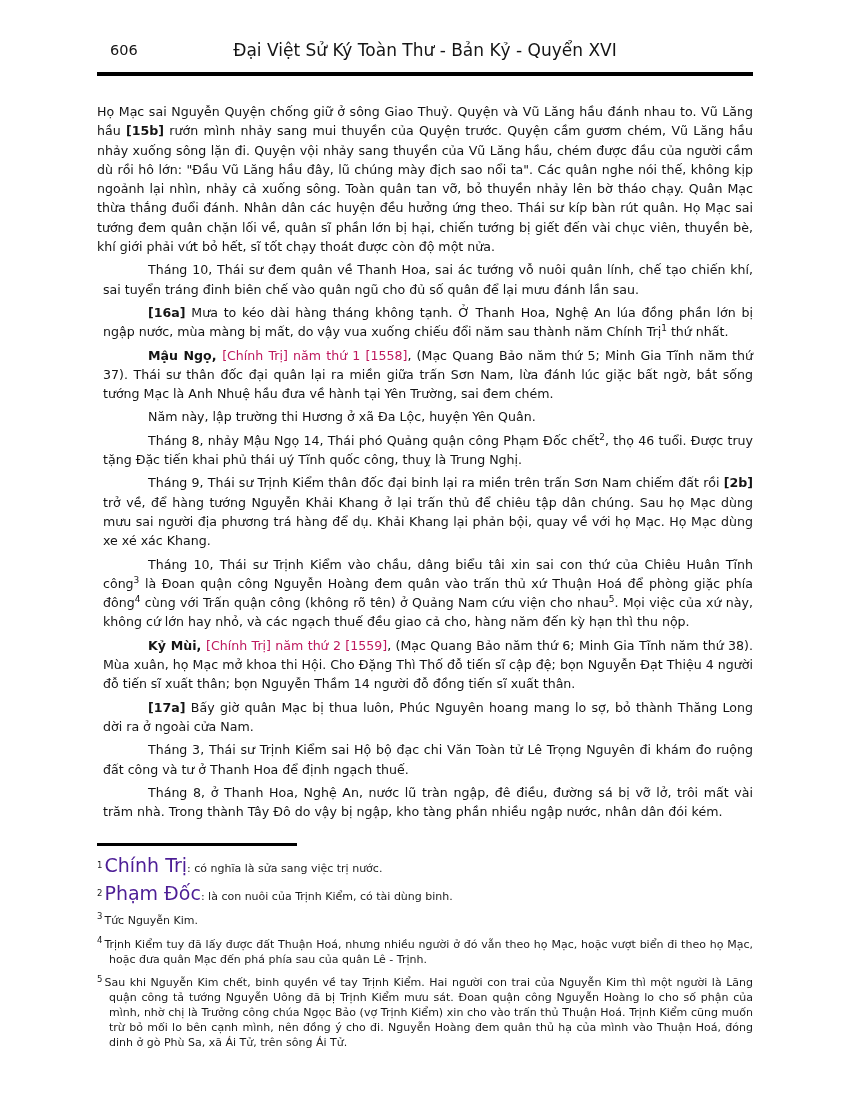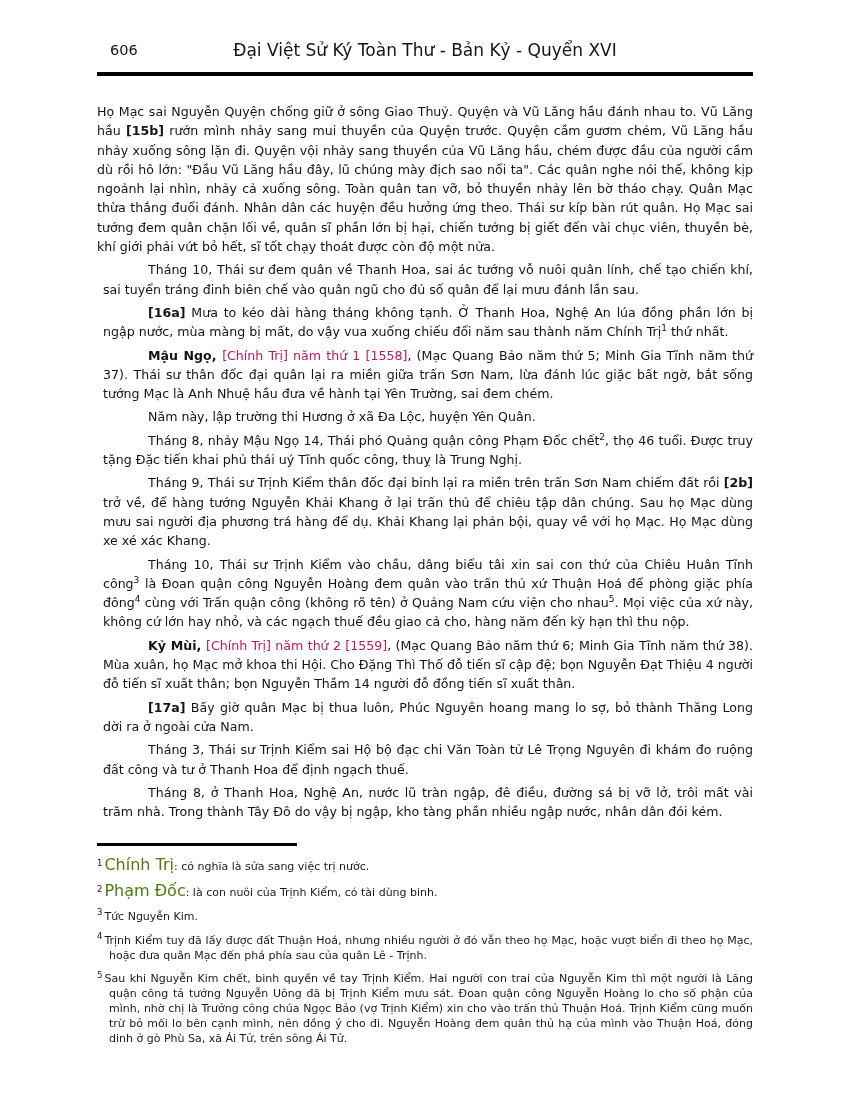--- a/index.html
+++ b/index.html
@@ -28,21 +28,21 @@
   .p{margin:0 0 4px 0;text-align:justify;}
   .p.indent{text-indent:45px;margin-left:6px;}
   .b{font-weight:bold;}
   .gray{color:#be185d;}
   sup.ref{font-size:9px;line-height:0;vertical-align:super;}
   
   .fnsep{width:200px;height:3px;background:#000;margin-top:22px;}
   .footnotes{margin-top:12px;font-size:11px;line-height:14.8px;color:#1a1a1a;}
   .fn{margin:0 0 9px 0;padding-left:12px;text-indent:-12px;text-align:justify;}
   .fn sup.fnm{font-size:8.5px;vertical-align:super;line-height:0;margin-right:2px;}
-  .fn .term{color:#4d7c0f;font-size:16px;}
+  .fn .term{color:#4c1d95;font-size:19px;}
 </style>
 </head>
 <body>
 
 <div class="page">
   <div class="margins">
 
     <div class="hdr">
       <span class="pageno">606</span>
       <div class="title">Đại Việt Sử Ký Toàn Thư - Bản Kỷ - Quyển XVI</div>

